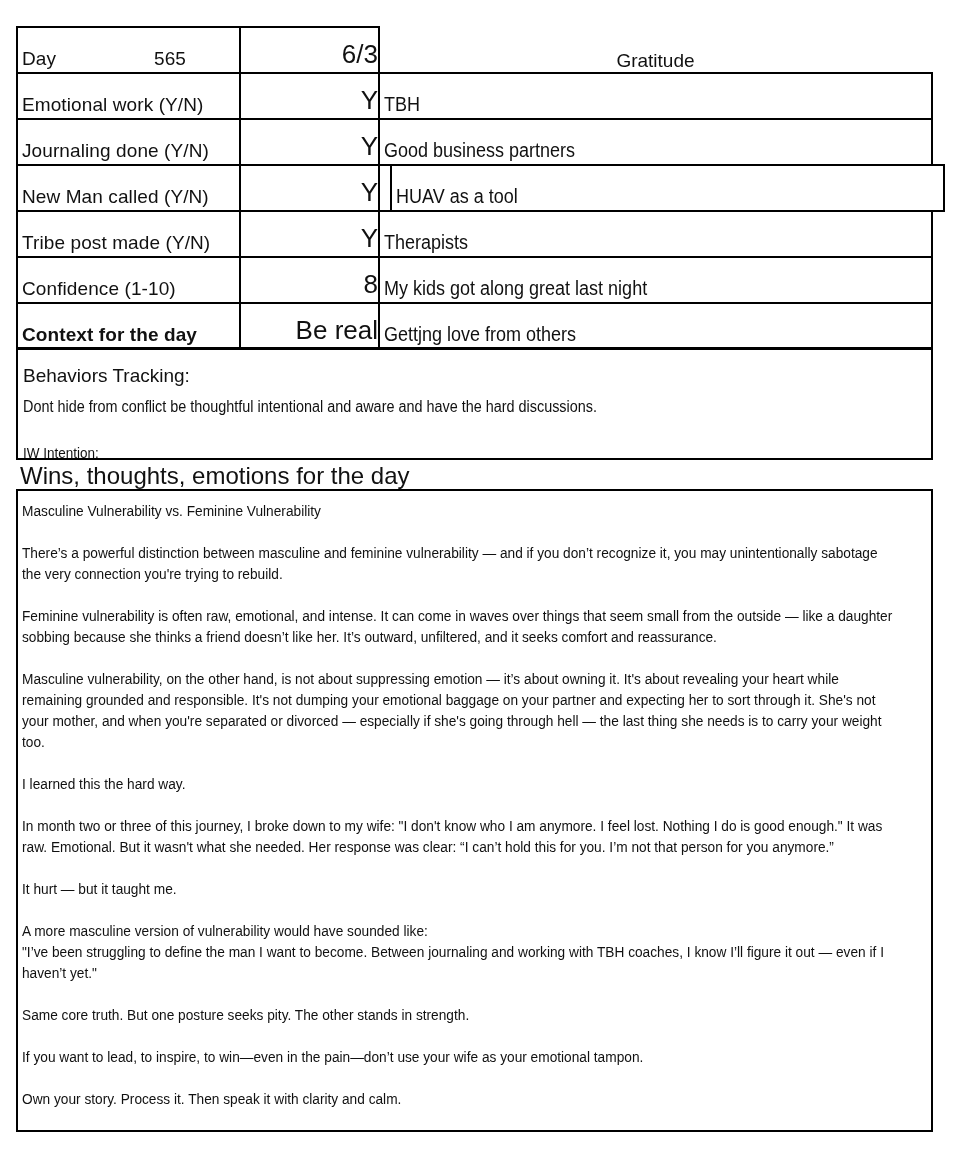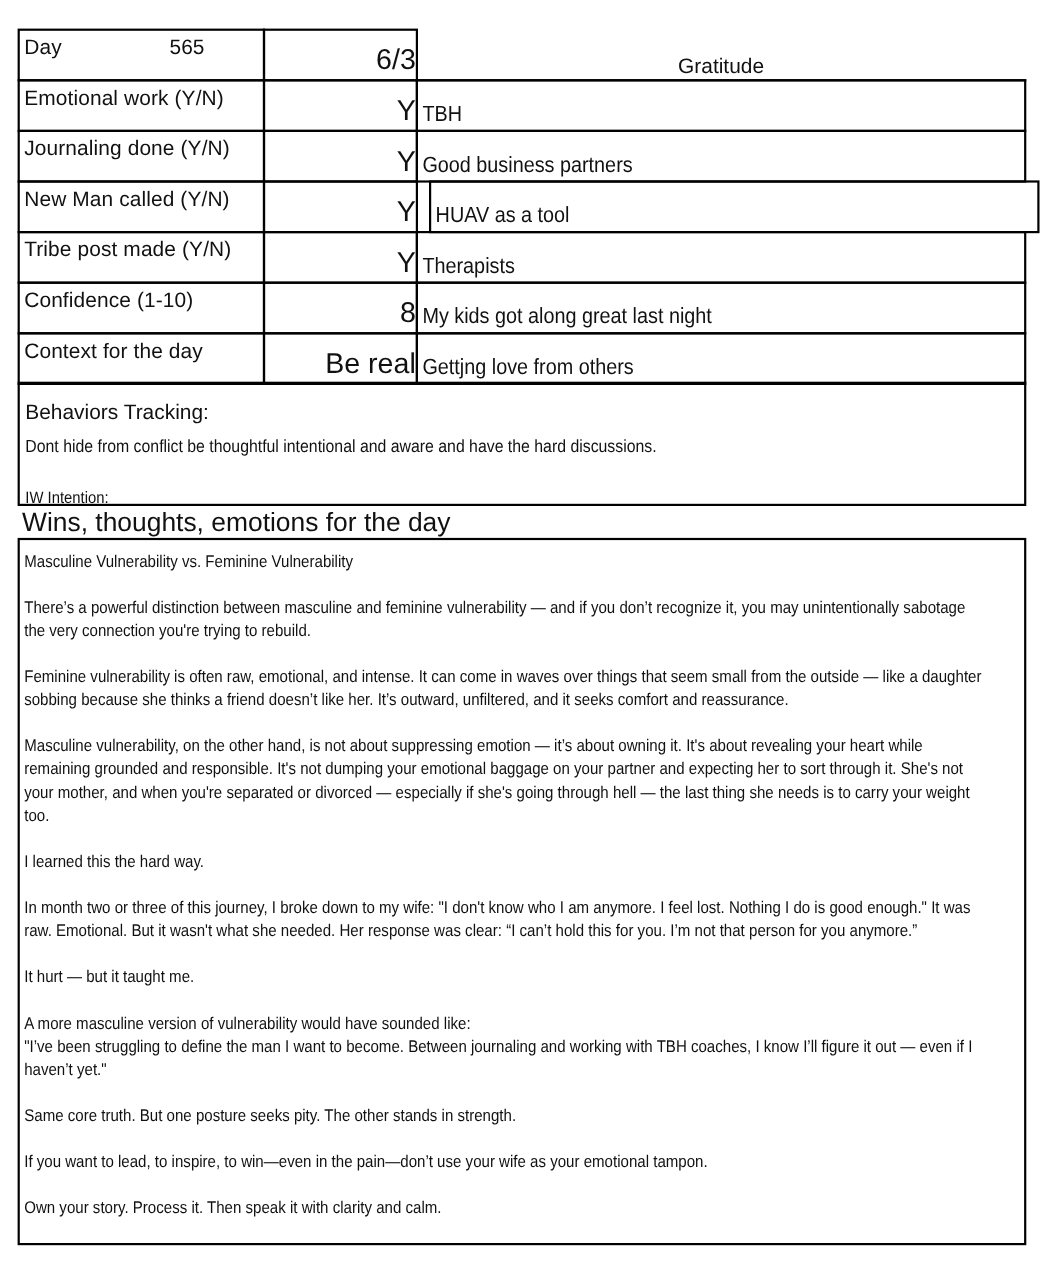--- a/index.html
+++ b/index.html
@@ -1,18 +1,18 @@
 <!DOCTYPE html>
 <html><head>
 <meta charset="utf-8">
 <style>
   html, body { margin:0; padding:0; background:#ffffff; }
   body { width:956px; height:1152px; position:relative; overflow:hidden; color:#111; }
   .cell { position:absolute; box-sizing:border-box; border:2px solid #000; }
-  .lbl { font-family: "Liberation Sans", sans-serif; font-size:19px; position:absolute; left:4px; bottom:17px; white-space:nowrap; letter-spacing:0.1px; }
+  .lbl { font-family: "Liberation Sans", sans-serif; font-size:19px; position:absolute; left:4px; bottom:2px; white-space:nowrap; letter-spacing:0.1px; }
   .val { font-family: "Liberation Sans", sans-serif; font-size:26px; position:absolute; left:0; right:0; bottom:2px; text-align:right; white-space:nowrap; }
   .grat { font-family: "Liberation Sans", sans-serif; font-size:20px; position:absolute; left:4px; bottom:2px; white-space:nowrap; transform:scaleX(0.9); transform-origin:left bottom; }
 
   .behav { position:absolute; left:16px; top:347px; width:917px; height:113px; box-sizing:border-box; border:2px solid #000; overflow:hidden; }
   .behav-title { position:absolute; left:5px; top:16px; font-family:"Liberation Sans", sans-serif; font-size:19px; }
   .behav-text { position:absolute; left:5px; top:49px; font-family:"Liberation Sans", sans-serif; font-size:16px; transform:scaleX(0.9); transform-origin:left top; white-space:nowrap; }
   .iw { position:absolute; left:5px; top:95px; font-family:"Liberation Sans", sans-serif; font-size:15px; transform:scaleX(0.9); transform-origin:left top; white-space:nowrap; }
 
   .wins-title { position:absolute; left:20px; top:462px; font-family:"Liberation Sans", sans-serif; font-size:24px; white-space:nowrap; }
 
@@ -74,21 +74,21 @@
     </div>
     <div class="cell" style="left: 16px; top: 256px; width: 225px; height: 48px;">
       <span class="lbl">Confidence (1-10)</span>
     </div>
     <div class="cell" style="left: 239px; top: 256px; width: 141px; height: 48px;">
       <span class="val">8</span>
     </div>
     <div class="cell" style="left: 378px; top: 256px; width: 555px; height: 48px;">
       <span class="grat">My kids got along great last night</span>
     </div>
-    <div class="cell" style="left: 16px; top: 302px; width: 225px; height: 48px;">
+    <div class="cell" style="left: 16px; top: 302px; width: 225px; height: 48px; font-weight: bold;">
       <span class="lbl">Context for the day</span>
     </div>
     <div class="cell" style="left: 239px; top: 302px; width: 141px; height: 48px;">
       <span class="val">Be real</span>
     </div>
     <div class="cell" style="left: 378px; top: 302px; width: 555px; height: 48px;">
       <span class="grat">Gettjng love from others</span>
     </div>
   </div>
 

